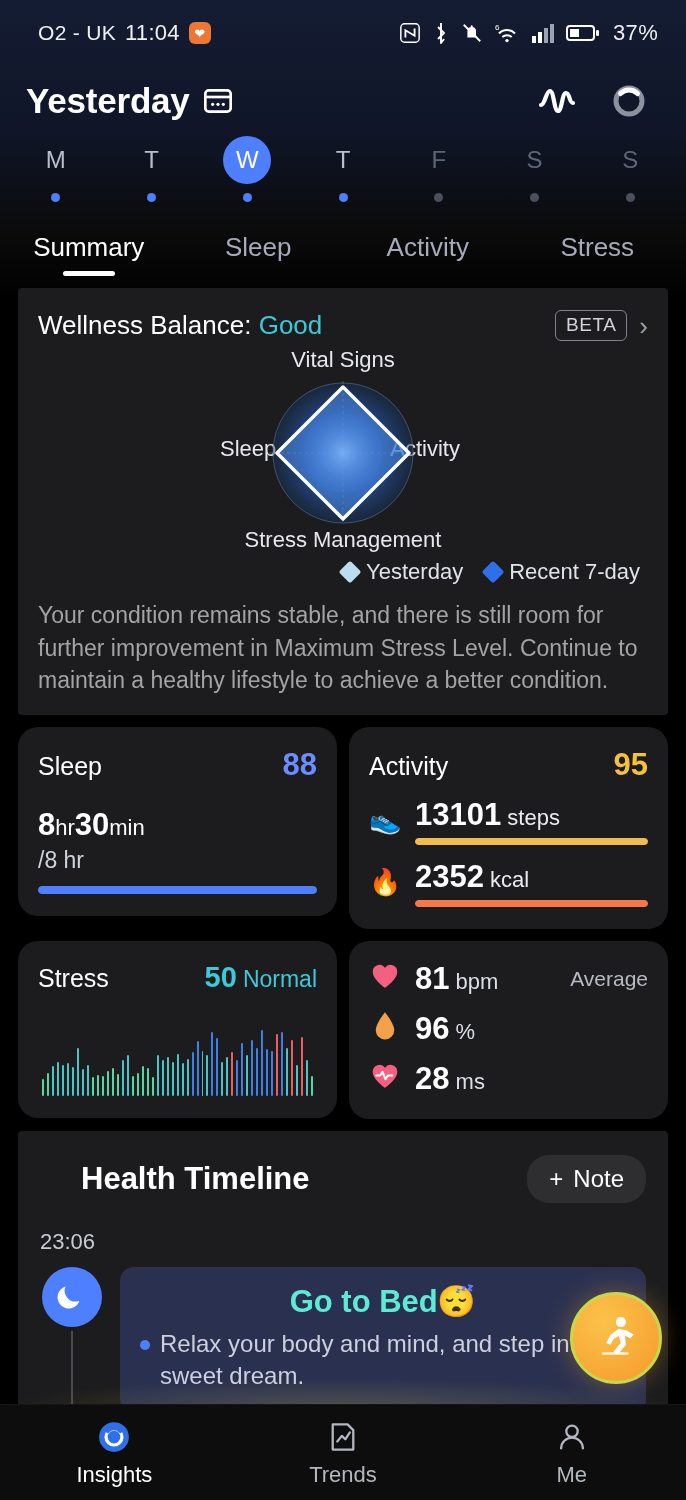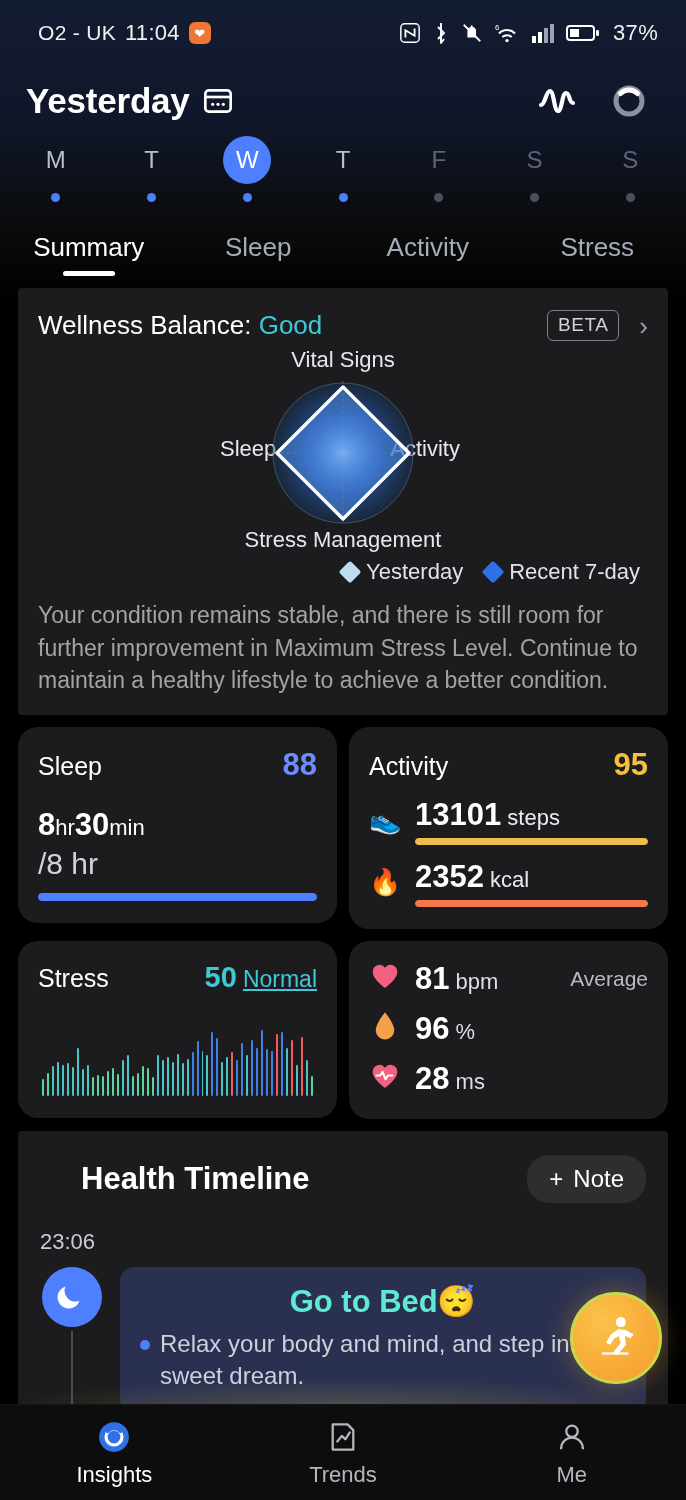--- a/index.html
+++ b/index.html
@@ -81,21 +81,21 @@
   .cards { padding:10px 18px 0 18px; }
   .card {
     background:#1c1c1e; border-radius:4px; margin-bottom:12px;
   }
 
   
   .wb { padding:22px 20px 18px 20px; }
   .wb-top { display:flex; align-items:center; justify-content:space-between; }
   .wb-title { font-size:26px; font-weight:500; }
   .wb-title .good { color:#3ec8d8; }
-  .wb-right { display:flex; align-items:center; gap:20px; }
+  .wb-right { display:flex; align-items:center; gap:12px; }
   .beta {
     border:1px solid #7d828d; border-radius:6px; font-size:19px;
     color:#d0d3da; padding:3px 10px 4px 10px; letter-spacing:0.5px;
   }
   .chev { color:#9aa0ac; font-size:26px; line-height:1; }
 
   .radar-wrap { position:relative; height:200px; margin-top:8px; }
   .radar-label {
     position:absolute; font-size:22px; color:#e6e8ee; white-space:nowrap;
   }
@@ -122,25 +122,25 @@
   .row2 { display:flex; gap:12px; }
   .col { flex:1; }
 
   .m-card { background:#1c1c1e; border-radius:20px; padding:20px 20px 22px 20px; }
   .m-head { display:flex; align-items:baseline; justify-content:space-between; }
   .m-name { font-size:25px; font-weight:500; color:#fff; }
   .m-score { font-size:31px; font-weight:700; }
   .m-score.sleep { color:#6b8dff; }
   .m-score.activity { color:#f5c13c; }
   .m-score.stress { color:#3ec8d8; font-weight:700; font-size:29px; }
-  .m-sub { font-size:23px; color:#3ec8d8; margin-left:6px; font-weight:400;text-decoration:underline;}
+  .m-sub { font-size:23px; color:#3ec8d8; margin-left:6px; font-weight:400;}
 
   .sleep-val { margin-top:24px; font-size:22px; color:#fff; }
   .sleep-val b { font-size:31px; font-weight:700; }
-  .sleep-goal { font-size:30px; color:#cfd3db; margin-top:4px; }
+  .sleep-goal { font-size:23px; color:#cfd3db; margin-top:4px; }
   .bar-track { height:8px; border-radius:5px; background:#2e2e31; margin-top:12px; overflow:hidden; }
   .bar-fill { height:100%; border-radius:5px; }
 
   .act-line { display:flex; align-items:center; gap:12px; margin-top:14px; }
   .act-ico { width:34px; font-size:26px; text-align:center; }
   .act-body { flex:1; }
   .act-val { font-size:22px; color:#e9ebf0; }
   .act-val b { font-size:31px; font-weight:700; color:#fff; }
   .act-track { height:7px; border-radius:5px; background:#2e2e31; margin-top:5px; overflow:hidden;}
 

